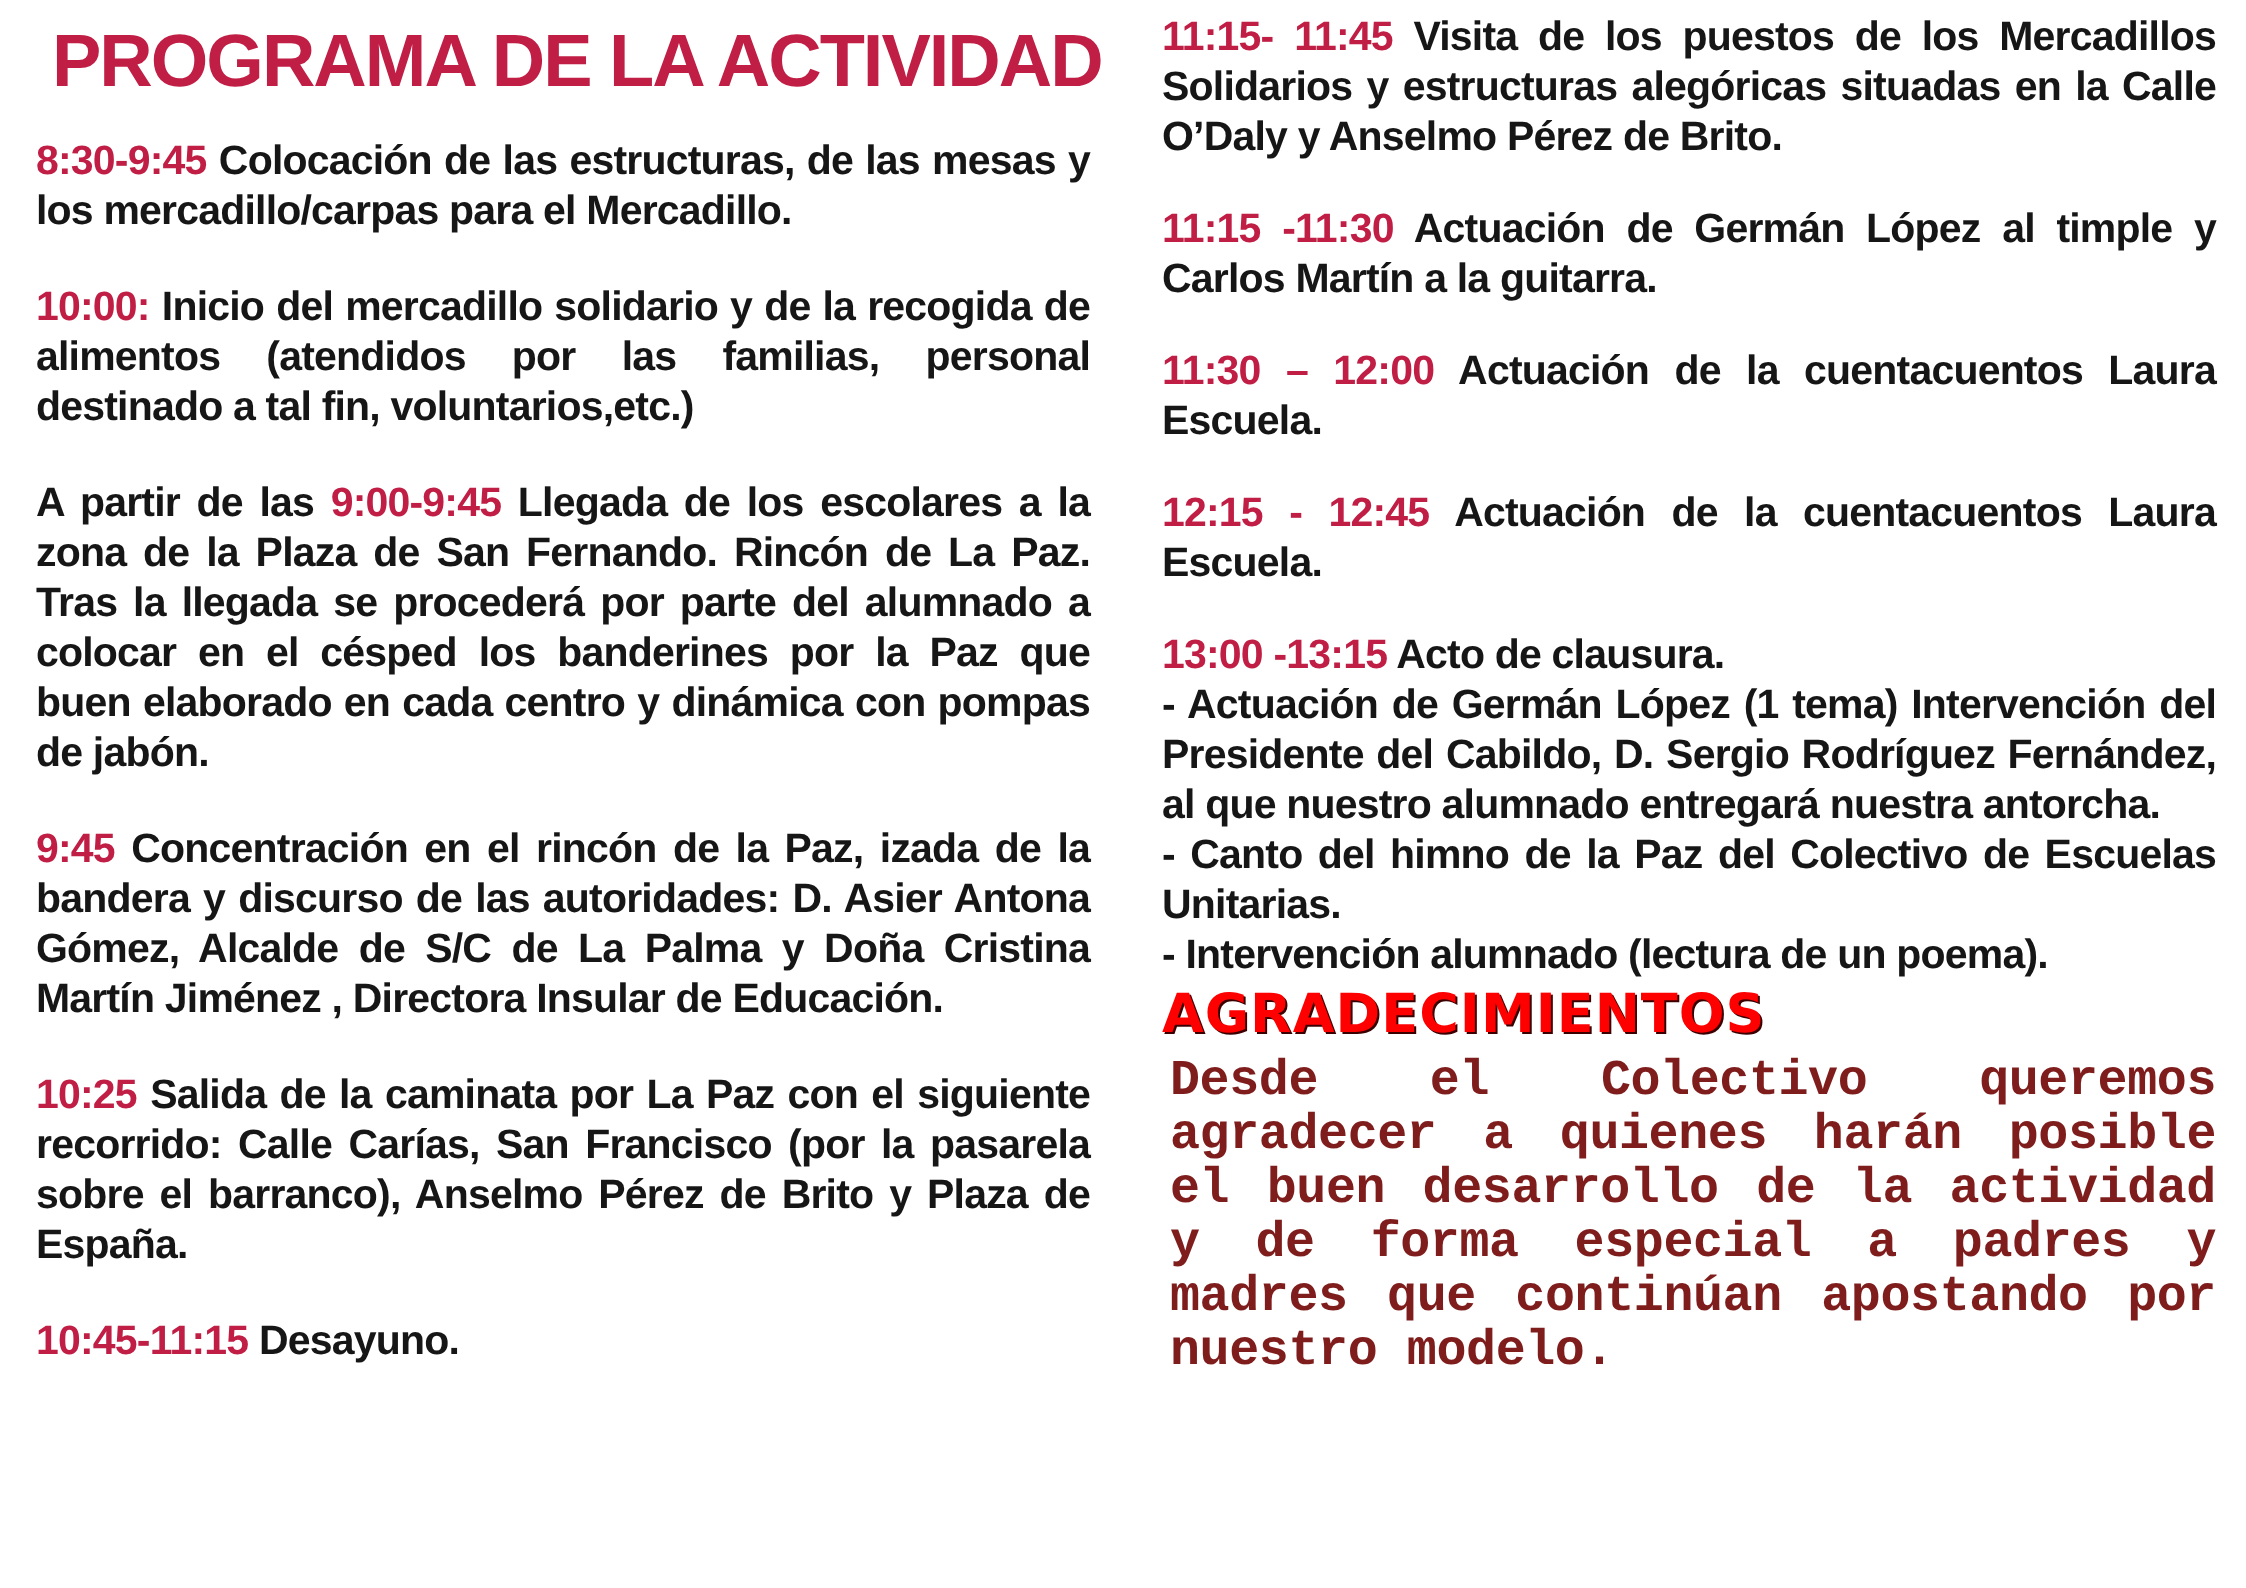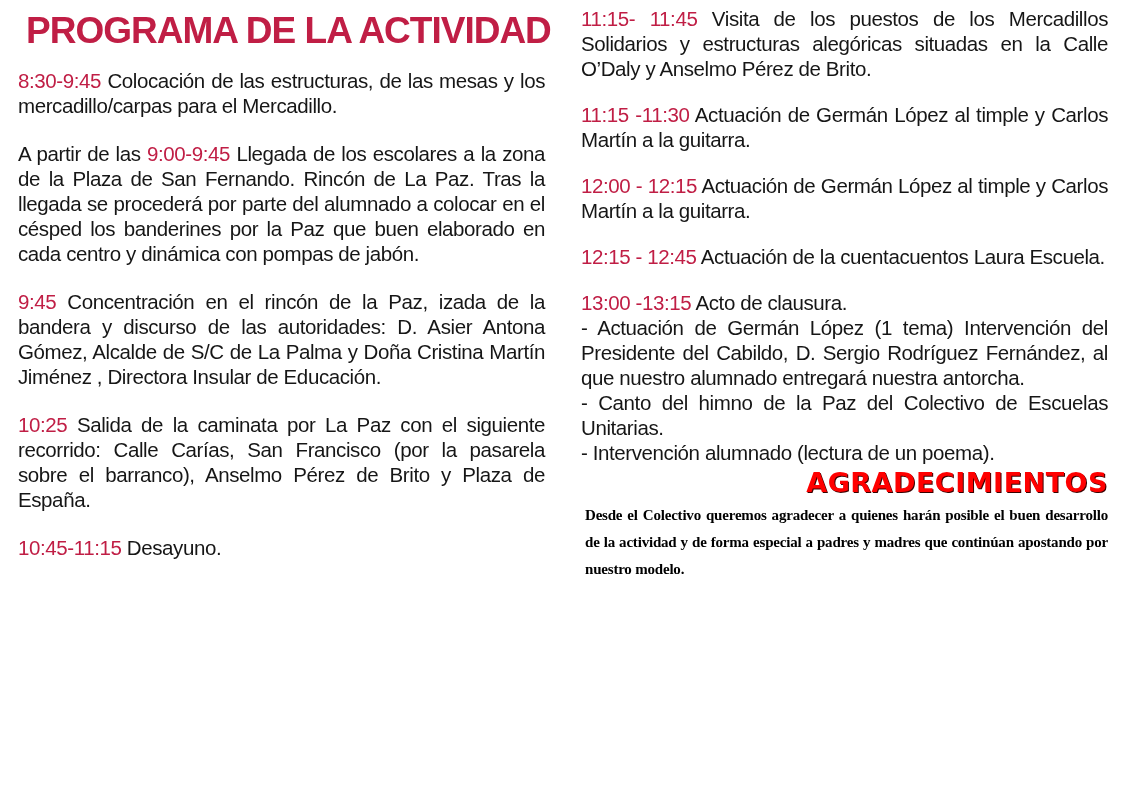--- a/index.html
+++ b/index.html
@@ -24,82 +24,83 @@
   h1.title {
     font-size: 37px;
     font-weight: 800;
     color: #c01e45;
     margin: 4px 0 16px 8px;
     letter-spacing: -1px;
     white-space: nowrap;
   }
   p.para {
     font-size: 20.5px;
-    font-weight: normal;
+    font-weight: bold;
     color: #161616;
     text-align: justify;
     line-height: 25px;
     letter-spacing: -0.4px;
     margin: 0 0 23px 0;
   }
   p.para.tight { margin-bottom: 0; }
   .time { color: #c01e45; }
 
   .right .para { margin-bottom: 21px; }
 
   h2.thanks-heading {
     font-size: 27px;
     font-weight: bold;
     color: #ff0000;
-    text-align: right;
+    text-align: left;
     margin: 2px 0 4px 0;
     font-family: "DejaVu Sans", sans-serif;
     letter-spacing: 0.5px;
     text-shadow: 1px 1px 0 #3a0000;
   }
   p.comic {
-    font-family: Liberation Serif, serif;
-    font-size: 15px;
+    font-family: Liberation Mono, monospace;
+    font-size: 25px;
     font-weight: bold;
-    color: #000000;
+    color: #7f1d1d;
     text-align: justify;
     line-height: 27px;
     letter-spacing: -0.2px;
     margin: 2px 0 0 4px;
   }
 </style>
 </head>
 <body>
 
 <div class="page">
 
   <div class="col left">
     <h1 class="title">PROGRAMA DE LA ACTIVIDAD</h1>
 
     <p class="para"><span class="time">8:30-9:45</span> <span>Colocación de las estructuras, de las mesas y los mercadillo/carpas para el Mercadillo.</span></p>
 
+    <p class="para"><span class="time">10:00:</span> <span>Inicio del mercadillo solidario y de la recogida de alimentos (atendidos por las familias, personal destinado a tal fin, voluntarios,etc.)</span></p>
 
     <p class="para"><span>A partir de las</span> <span class="time">9:00-9:45</span> <span>Llegada de los escolares a la zona de la Plaza de San Fernando. Rincón de La Paz. Tras la llegada se procederá por parte del alumnado a colocar en el césped los banderines por la Paz que buen elaborado en cada centro y dinámica con pompas de jabón.</span></p>
 
     <p class="para"><span class="time">9:45</span> <span>Concentración en el rincón de la Paz, izada de la bandera y discurso de las autoridades: D. Asier Antona Gómez, Alcalde de S/C de La Palma y Doña Cristina Martín Jiménez , Directora Insular de Educación.</span></p>
 
     <p class="para"><span class="time">10:25</span> <span>Salida de la caminata por La Paz con el siguiente recorrido: Calle Carías, San Francisco (por la pasarela sobre el barranco), Anselmo Pérez de Brito y Plaza de España.</span></p>
 
 
     <p class="para"><span class="time">10:45-11:15</span> <span>Desayuno.</span></p>
   </div>
 
   <div class="col right">
 
     <p class="para"><span class="time">11:15- 11:45</span> <span>Visita de los puestos de los Mercadillos Solidarios y estructuras alegóricas situadas en la Calle O’Daly y Anselmo Pérez de Brito.</span></p>
 
     <p class="para"><span class="time">11:15 -11:30</span> <span>Actuación de Germán López al timple y Carlos Martín a la guitarra.</span></p>
 
+    <p class="para"><span class="time">11:30 – 12:00</span> <span>Actuación de la cuentacuentos Laura Escuela.</span></p>
 
-    <p class="para"><span class="time">12:00 - 12:15</span> <span>Actuación de Germán López al timple y Carlos Martín a la guitarra.</span></p>
 
     <p class="para"><span class="time">12:15 - 12:45</span> <span>Actuación de la cuentacuentos Laura Escuela.</span></p>
 
     <p class="para tight"><span class="time">13:00 -13:15</span> <span>Acto de clausura.</span></p>
     <p class="para tight">- Actuación de Germán López (1 tema) Intervención del Presidente del Cabildo, D. Sergio Rodríguez Fernández, al que nuestro alumnado entregará nuestra antorcha.</p>
     <p class="para tight">- Canto del himno de la Paz del Colectivo de Escuelas Unitarias.</p>
     <p class="para tight">- Intervención alumnado (lectura de un poema).</p>
 
     <h2 class="thanks-heading">AGRADECIMIENTOS</h2>
 

